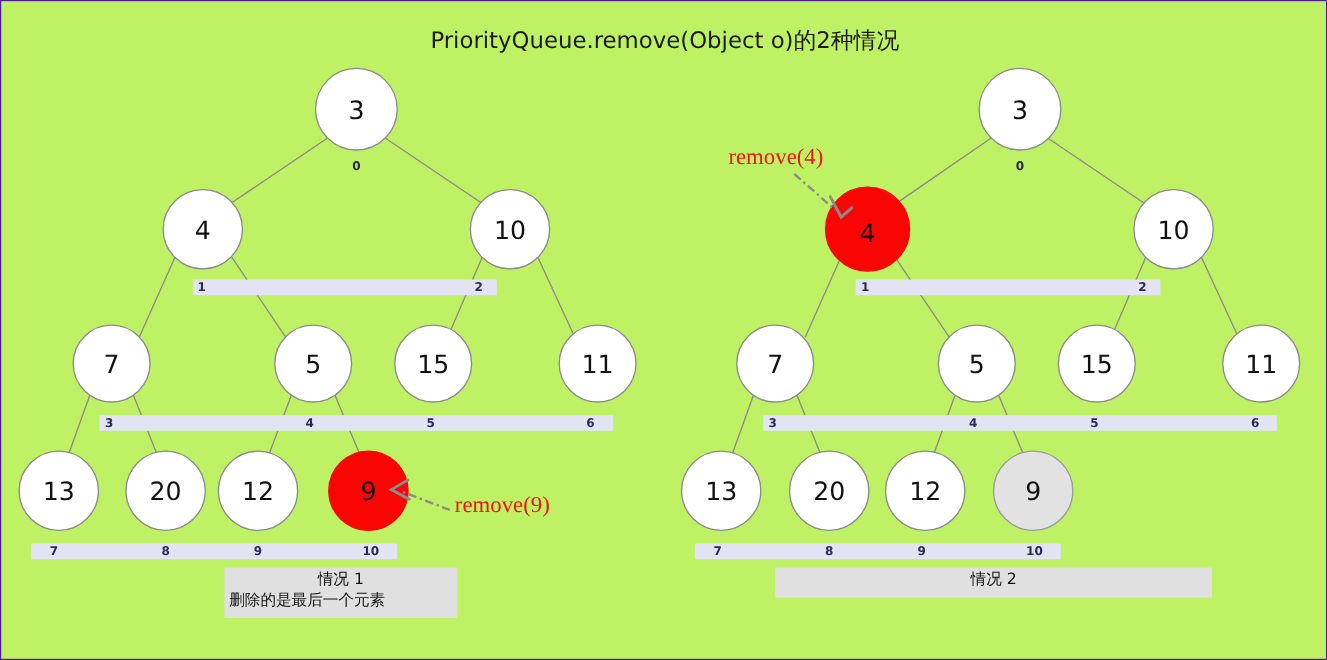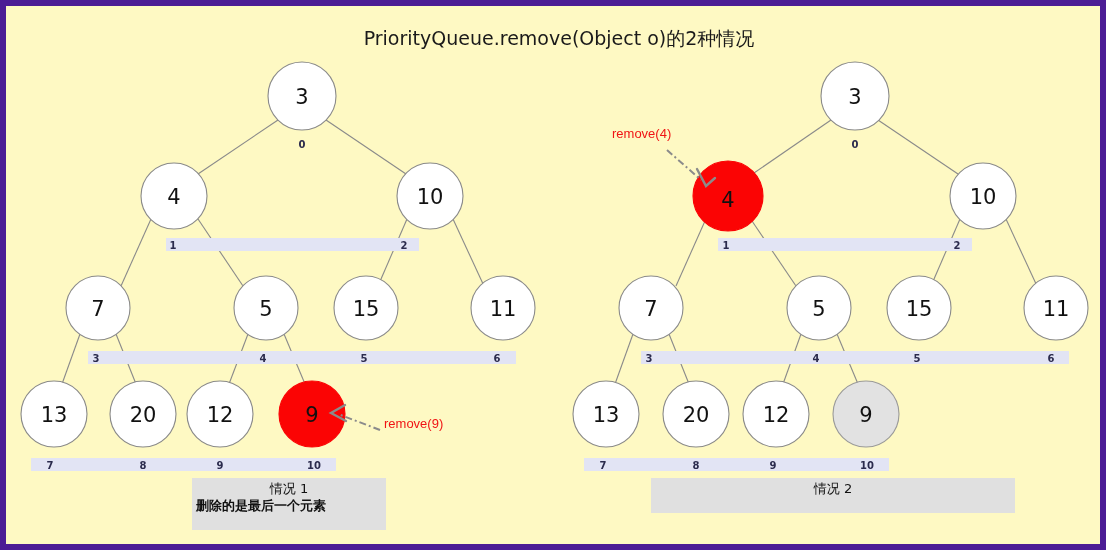--- a/index.html
+++ b/index.html
@@ -4,22 +4,22 @@
 <style>
   html, body {
     margin: 0;
     padding: 0;
     background: #ffffff;
   }
   #canvas {
     position: relative;
     width: 1106px;
     height: 550px;
-    background: #fef9c3;
-    border: 6px solid #4c1d95;
+    background: #bef264;
+    border: 1px solid #4c1d95;
     box-sizing: border-box;
     overflow: hidden;
     font-family: "DejaVu Sans", "Liberation Sans", sans-serif;
   }
   #title {
     position: absolute;
     top: 20px;
     left: 0;
     width: 1106px;
     text-align: center;
@@ -79,42 +79,41 @@
   }
   .callout-head {
     stroke: #8b8b8b;
     stroke-width: 2.4;
     fill: none;
     stroke-linecap: round;
   }
   .callout-text {
     position: absolute;
     color: #f01414;
-    font-size: 13px;
-    font-family: Liberation Sans, sans-serif;
+    font-size: 19px;
+    font-family: Liberation Serif, serif;
     white-space: nowrap;
   }
   .caption {
     position: absolute;
     background: #e0e0e0;
     color: #111111;
     font-size: 13px;
     line-height: 17px;
     font-family: "DejaVu Sans", "Liberation Sans", sans-serif;
-    padding: 2px 4px 16px 4px;
+    padding: 2px 4px 6px 4px;
     box-sizing: border-box;
   }
   .caption .cap-title {
     display: block;
     text-align: center;
   }
   .caption .cap-line {
     display: block;
     text-align: left;
-    font-weight: bold;
   }
 </style>
 </head>
 <body>
 
 <div id="canvas">
 
   <div id="title">PriorityQueue.remove(Object o)的2种情况</div>
 
   <svg class="tree-layer" viewBox="0 0 1106 550">

